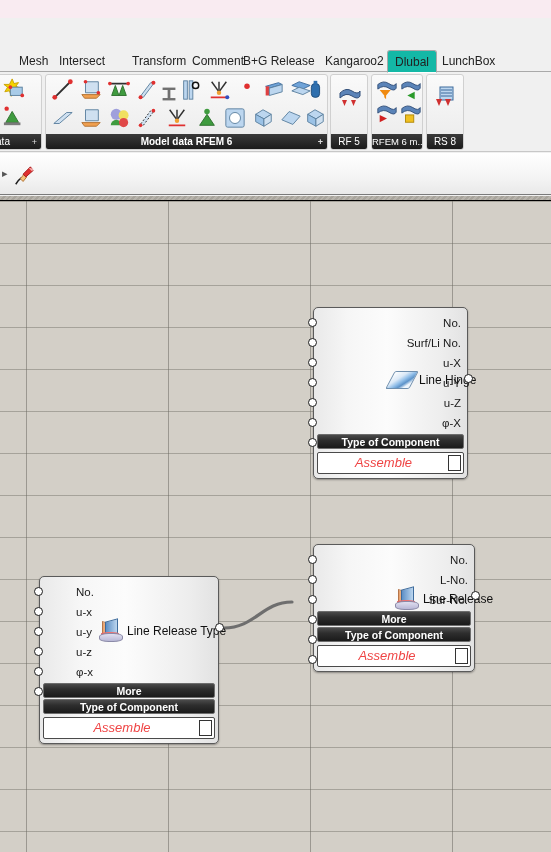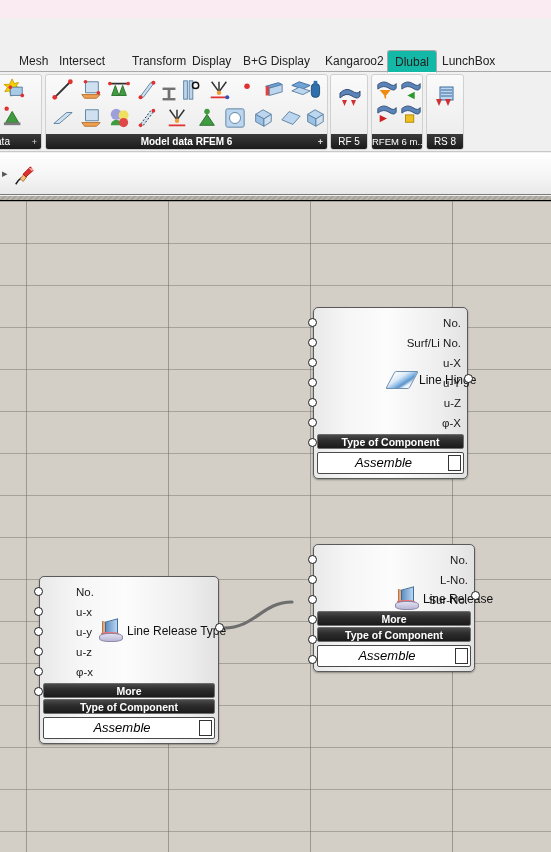--- a/index.html
+++ b/index.html
@@ -195,21 +195,21 @@
     border-radius: 2px;
     box-sizing: border-box;
   }
   .valuebox .vb-text {
     display: block;
     height: 20px;
     line-height: 20px;
     text-align: center;
     font-size: 13px;
     font-style: italic;
-    color: #000000;
+    color: #ef4444;
     padding-right: 14px;
   }
   .valuebox .vb-btn {
     position: absolute;
     right: 2px; top: 2px;
     width: 13px; height: 16px;
     background: #ffffff;
     border: 1px solid #333;
     box-sizing: border-box;
   }
@@ -273,22 +273,22 @@
 
 <div id="app">
 
   <div class="top-strip"></div>
   <div class="top-gap"></div>
 
   <div class="tabbar" id="tabbar">
       <div class="tab" style="left: 12px;">Mesh</div>
       <div class="tab" style="left: 52px;">Intersect</div>
       <div class="tab" style="left: 125px;">Transform</div>
-      <div class="tab" style="left: 185px;">Display</div>
-      <div class="tab" style="left: 236px;">B+G Display</div>
+      <div class="tab" style="left: 185px;">Comment</div>
+      <div class="tab" style="left: 236px;">B+G Release</div>
       <div class="tab" style="left: 318px;">Kangaroo2</div>
       <div class="tab active" style="left: 387px;">Dlubal</div>
       <div class="tab" style="left: 435px;">LunchBox</div>
     </div>
 
   <div class="ribbon" id="ribbon">
 
     <div class="group" style="left:-36px; width:78px;">
       <svg class="ic" style="left:38px; top:3px;" viewBox="0 0 24 24">
         <polygon points="10,1 12,6 17,5 14,9 19,11 14,13 16,18 11,15 9,20 7,14 2,15 5,10 1,7 7,7" fill="#f5d300" stroke="#c9a200"></polygon>

